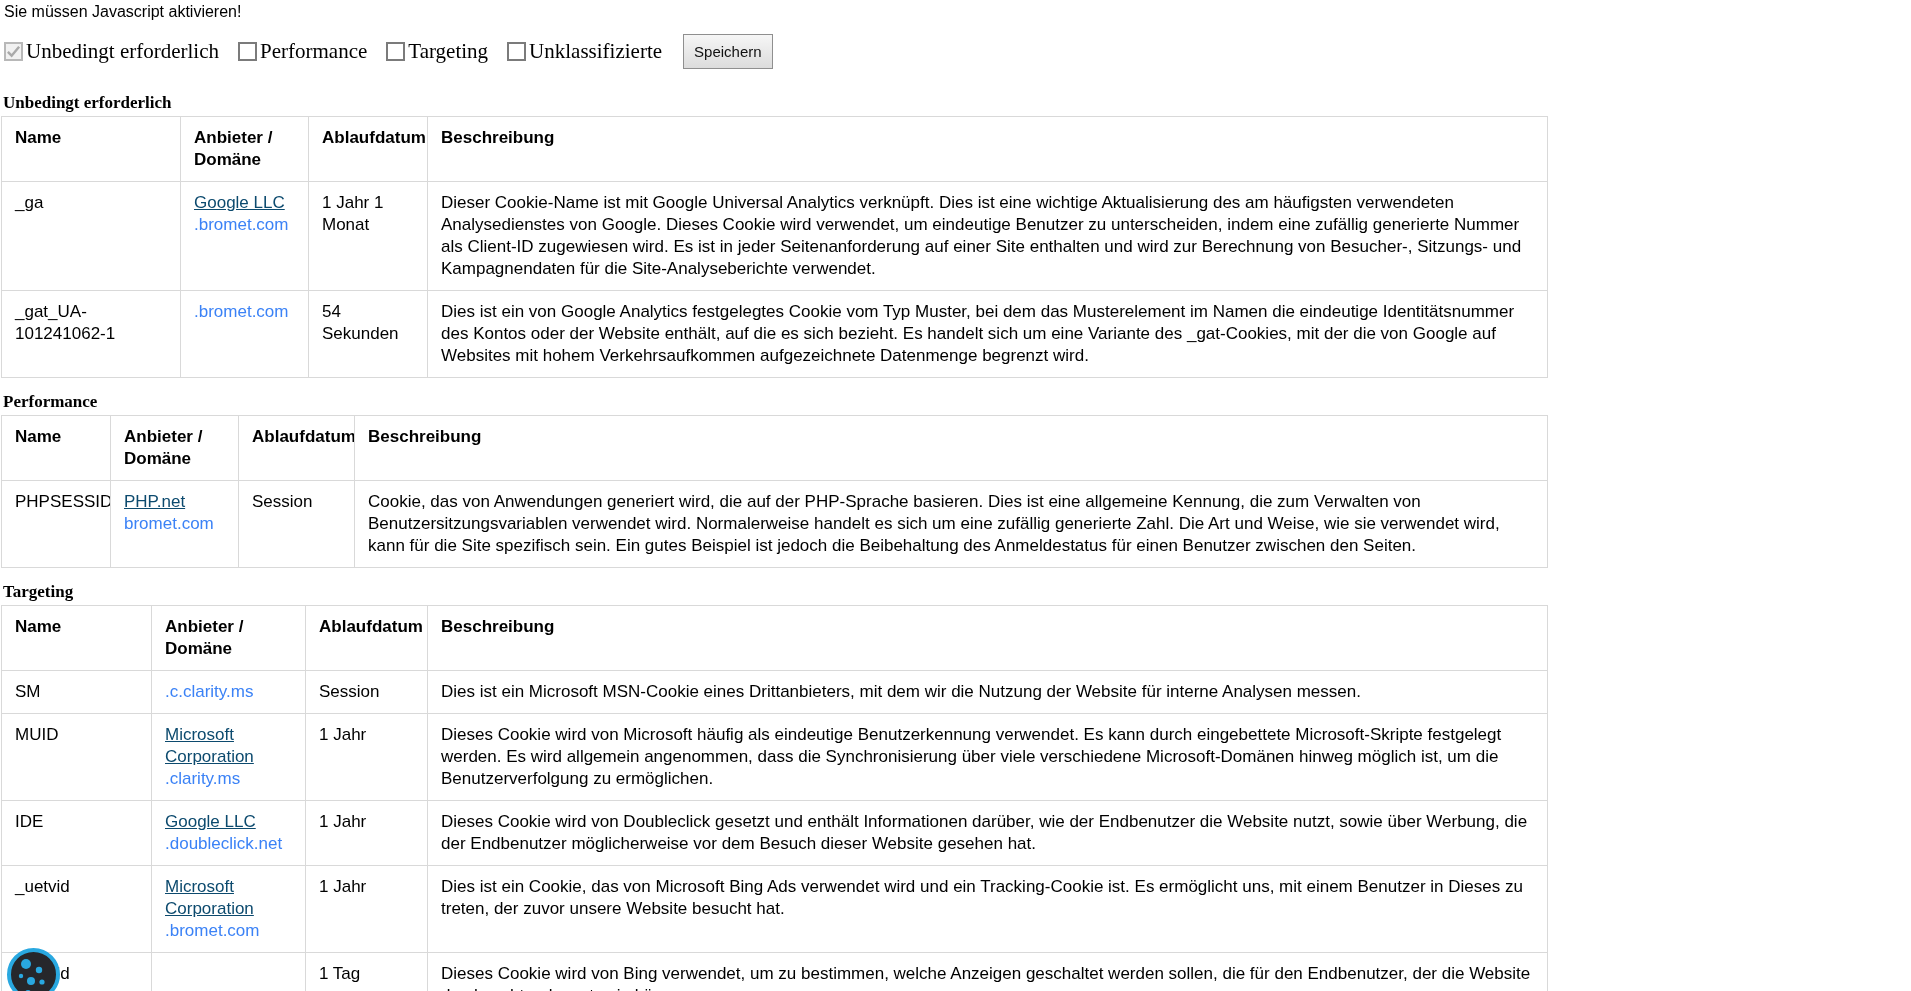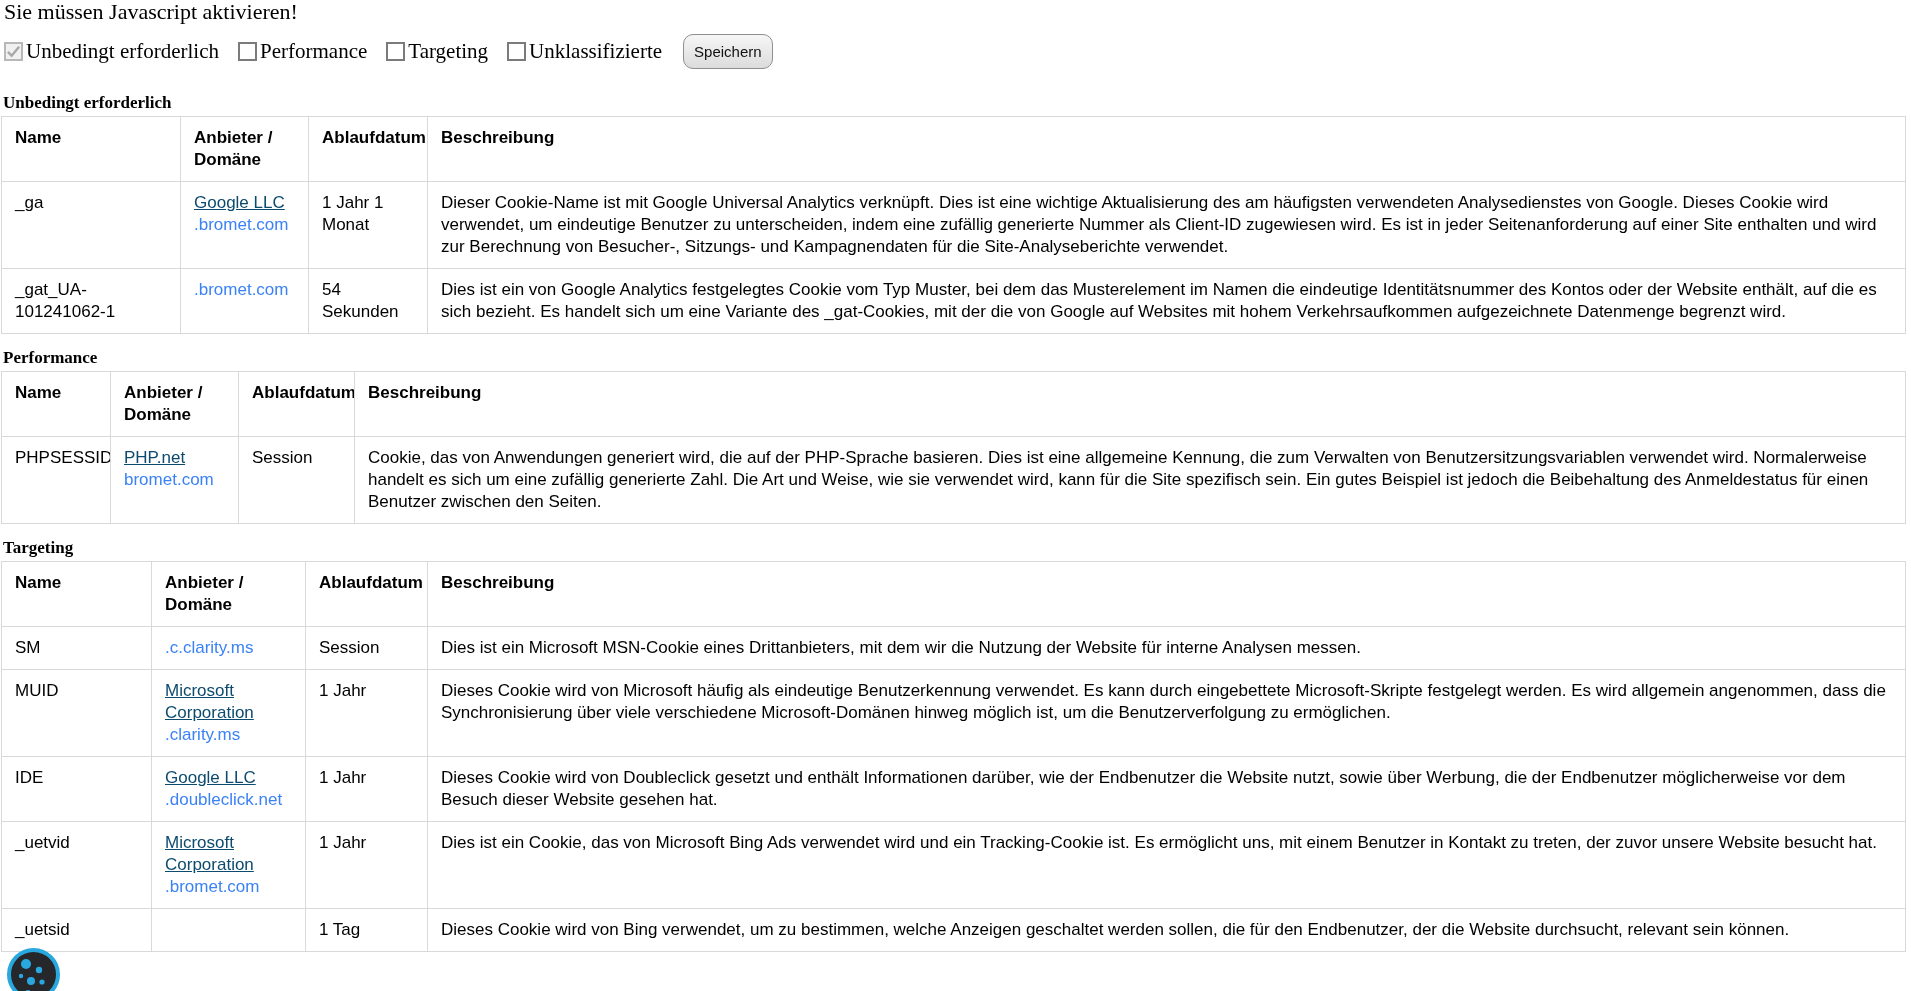--- a/index.html
+++ b/index.html
@@ -3,22 +3,22 @@
 <meta charset="utf-8">
 <style>
   * { box-sizing: border-box; }
   html,body { margin:0; padding:0; }
   body {
     width:1911px; height:991px; overflow:hidden; position:relative;
     background:#fff; color:#000;
     font-family:"Liberation Sans", sans-serif;
   }
   .notice {
-    font-family:Liberation Serif, serif;
-    font-size:22px; line-height:19px;
+    font-family:Liberation Sans, sans-serif;
+    font-size:16px; line-height:19px;
     padding:2px 16px 0 4px;
   }
   .consent-bar {
     display:flex; align-items:center;
     margin:13px 0 0 4px;
     font-family:"Liberation Serif", serif;
     font-size:21px;
   }
   .cb-group { display:flex; align-items:center; margin-right:19px; cursor:pointer; }
   .cb-box {
@@ -27,32 +27,32 @@
     display:inline-flex; align-items:center; justify-content:center;
     flex:none;
   }
   .cb-box.disabled { border-color:#b8b8b8; background:#f1f1f1; }
   .cb-box svg { display:none; }
   .cb-box.checked svg { display:block; }
   .save-btn {
     font-family:"Liberation Sans", sans-serif;
     font-size:15px; color:#111;
     background:linear-gradient(#f6f6f6,#dcdcdc);
-    border:1px solid #8f8f8f; border-radius:10px;
+    border:1px solid #8f8f8f; border-radius:0;
     padding:8px 10px; margin-left:2px; cursor:pointer;
   }
   .section-title {
     font-family:"Liberation Serif", serif;
     font-weight:bold; font-size:17px;
     margin:14px 0 3px 3px;
   }
   .section-title.first { margin-top:24px; }
   table {
     border-collapse:collapse; table-layout:fixed;
-    width:1905px; margin-left:1px;
+    width:1547px; margin-left:1px;
     font-size:17px; line-height:22px;
   }
   th, td {
     border:1px solid #d9d9d9;
     padding:10px 13px; text-align:left; vertical-align:top;
     overflow:hidden;
   }
   th { font-weight:bold; }
   
   table.sec0 col.c1{width:179px} table.sec0 col.c2{width:128px} table.sec0 col.c3{width:119px}
@@ -199,21 +199,21 @@
           <tr>
             <td>IDE</td>
             <td><a class="provider-link">Google LLC</a><div class="domain">.doubleclick.net</div></td>
             <td>1 Jahr</td>
             <td>Dieses Cookie wird von Doubleclick gesetzt und enthält Informationen darüber, wie der Endbenutzer die Website nutzt, sowie über Werbung, die der Endbenutzer möglicherweise vor dem Besuch dieser Website gesehen hat.</td>
           </tr>
           <tr>
             <td>_uetvid</td>
             <td><a class="provider-link">Microsoft Corporation</a><div class="domain">.bromet.com</div></td>
             <td>1 Jahr</td>
-            <td>Dies ist ein Cookie, das von Microsoft Bing Ads verwendet wird und ein Tracking-Cookie ist. Es ermöglicht uns, mit einem Benutzer in Kontakt zu treten, der zuvor unsere Website besucht hat.</td>
+            <td>Dies ist ein Cookie, das von Microsoft Bing Ads verwendet wird und ein Tracking-Cookie ist. Es ermöglicht uns, mit einem Benutzer in Dieses zu treten, der zuvor unsere Website besucht hat.</td>
           </tr>
           <tr>
             <td>_uetsid</td>
             <td></td>
             <td>1 Tag</td>
             <td>Dieses Cookie wird von Bing verwendet, um zu bestimmen, welche Anzeigen geschaltet werden sollen, die für den Endbenutzer, der die Website durchsucht, relevant sein können.</td>
           </tr>
         </tbody>
     </table>
   </div>

